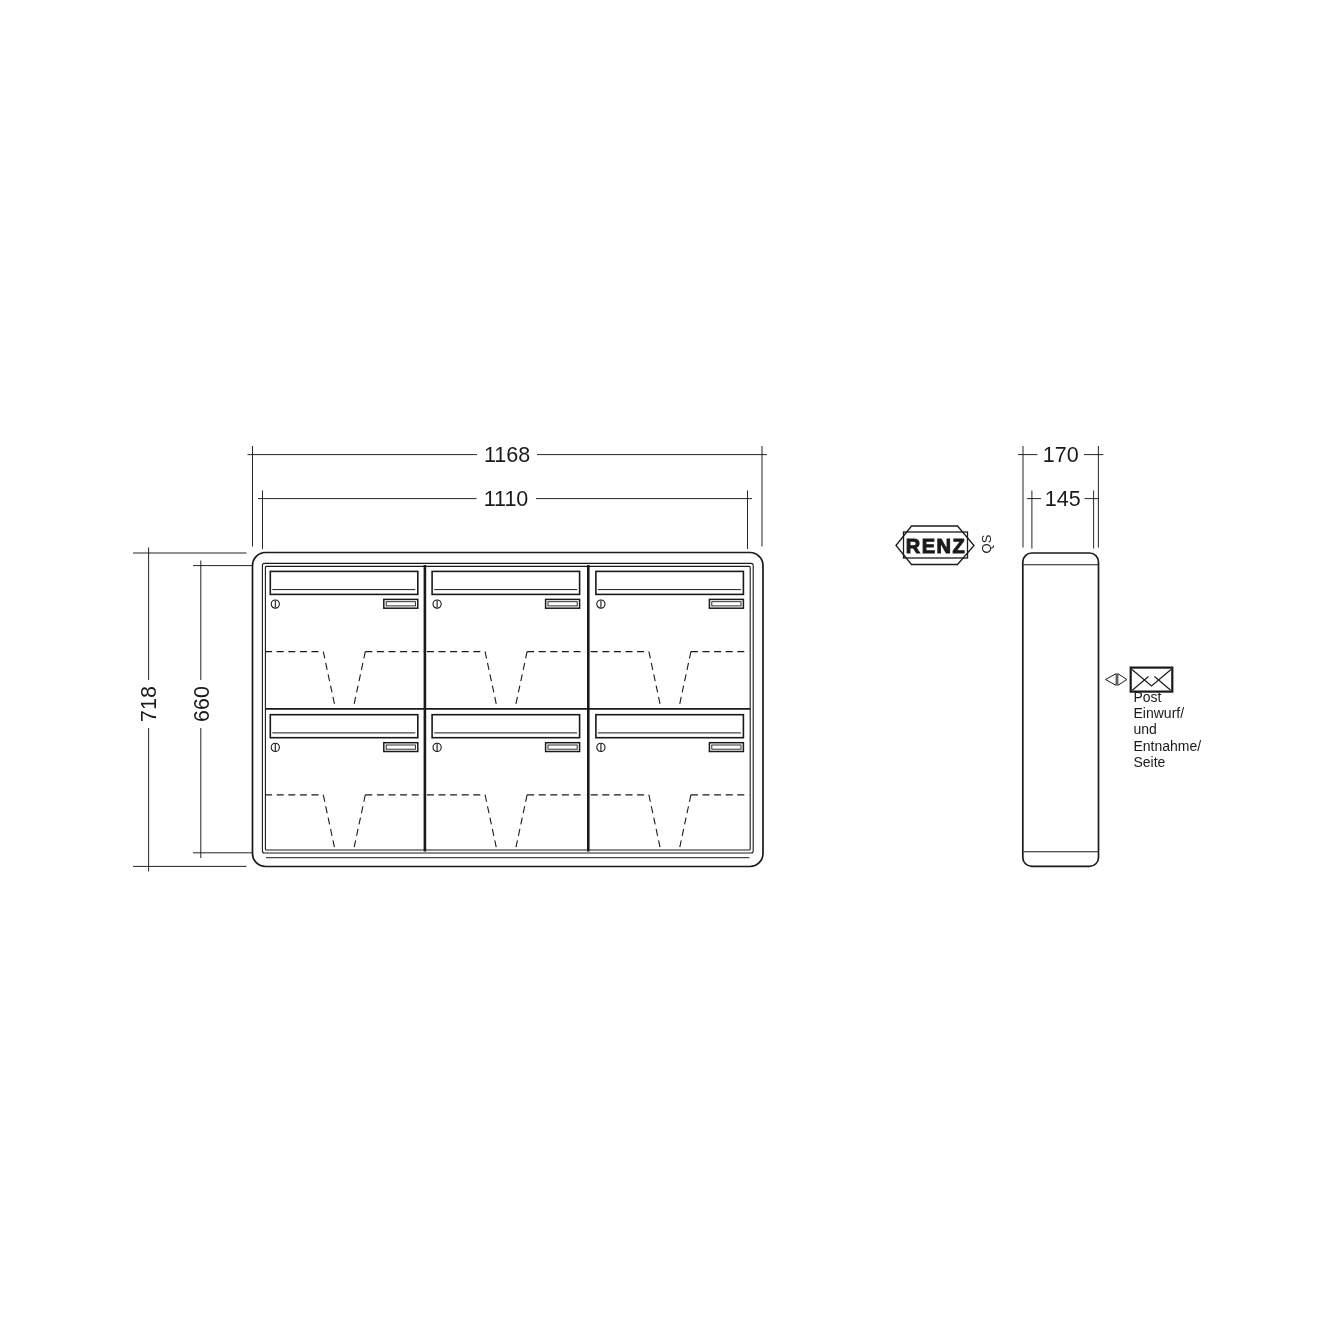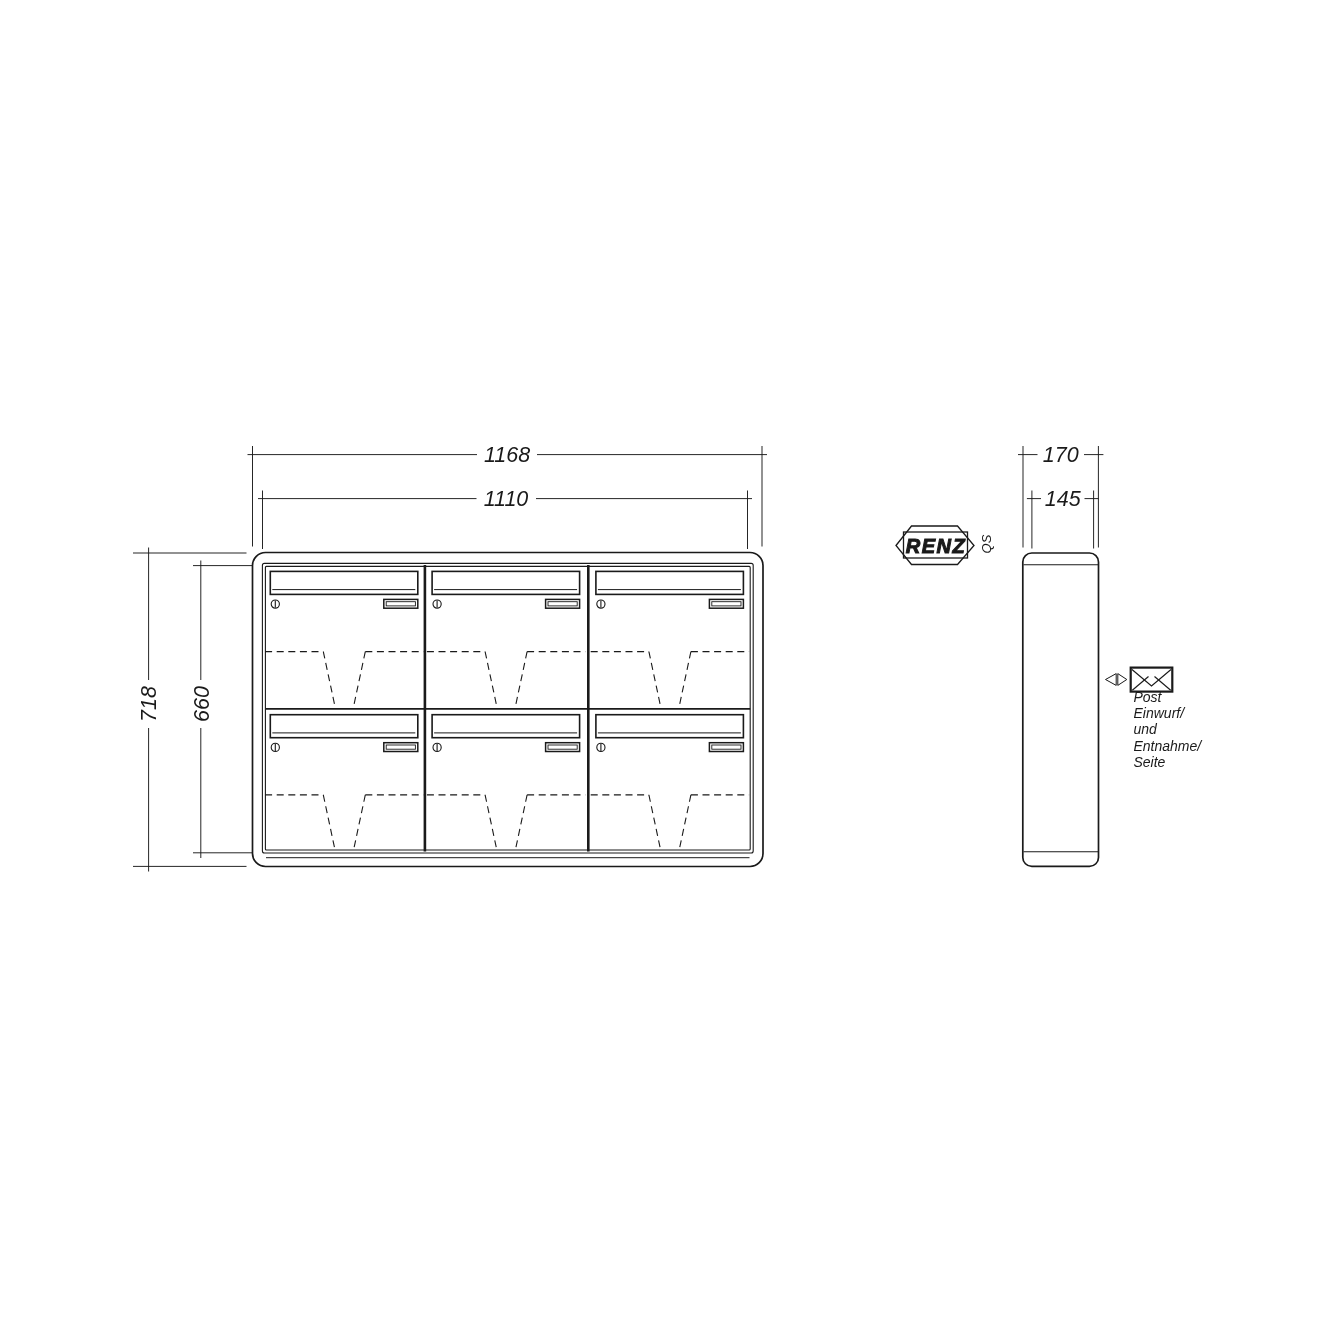--- a/index.html
+++ b/index.html
@@ -1,17 +1,17 @@
 <!DOCTYPE html>
 <html><head>
 <meta charset="utf-8">
 <style>
   html,body{margin:0;padding:0;background:#ffffff;}
   #canvas{position:relative;width:1320px;height:1320px;background:#ffffff;overflow:hidden;
-          font-family:"Liberation Sans", sans-serif;font-style:italic;}
+          font-family:"Liberation Sans", sans-serif;}
   svg text{font-family:"Liberation Sans", sans-serif;fill:#1a1a1a;}
   .dimtxt{font-size:21.5px;}
   .notetxt{font-size:14px;}
   .qstxt{font-size:13px;}
   .logotxt{font-size:20px;font-weight:bold;letter-spacing:1.5px;}
 </style>
 </head>
 <body>
 
 <div id="canvas">

